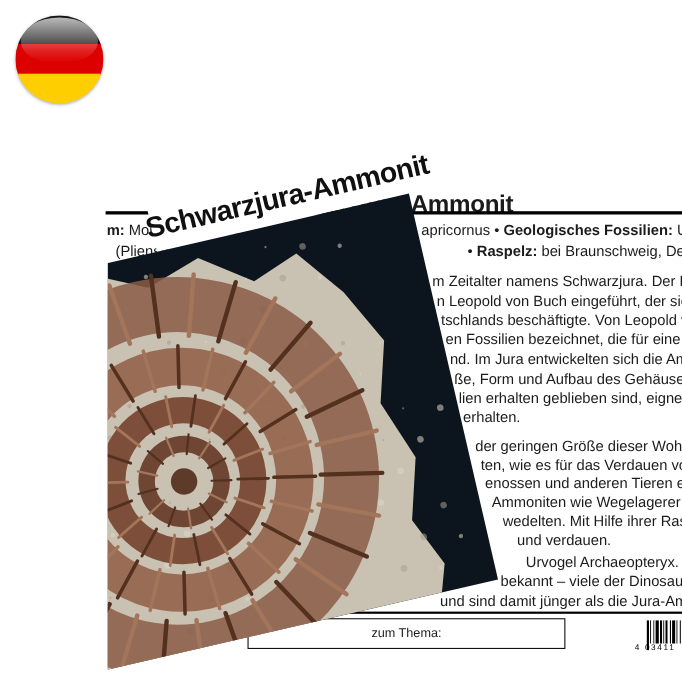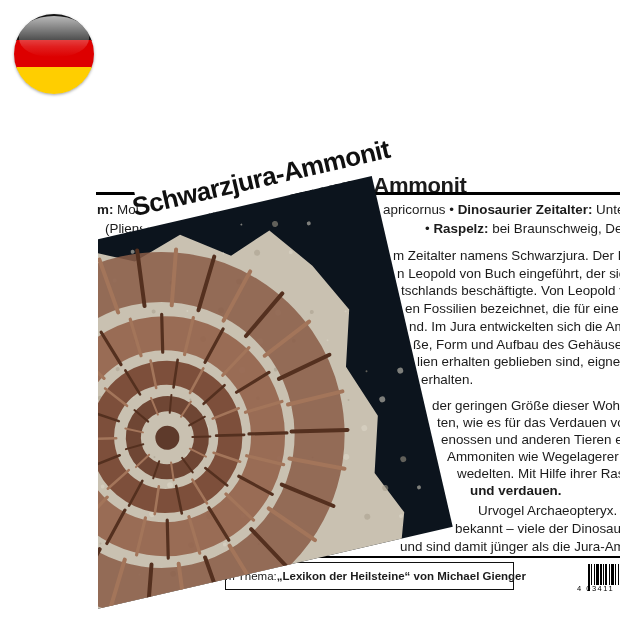--- a/index.html
+++ b/index.html
@@ -66,48 +66,47 @@
     <div class="band b2"></div>
     <div class="band b3"></div>
     <div class="gloss"></div>
   </div>
 
   <div class="abs under-title">Schwarzjura-Ammonit</div>
   <div class="abs rule"></div>
 
   <div id="meta-frags">
       <div class="abs meta" style="left: 97px; top: 202px;"><span class="b">m:</span><span> Mollusca (Weicht</span></div>
-      <div class="abs meta" style="left: 383px; top: 202px;"><span>apricornus • </span><span class="b">Dinosaurier Zeitalter:</span><span> Untere</span></div>
+      <div class="abs meta" style="left: 383px; top: 202px;"><span>apricornus • </span><span class="b">Geologisches Fossilien:</span><span> Untere</span></div>
       <div class="abs meta" style="left: 105px; top: 221px;"><span>(Pliensb</span></div>
       <div class="abs meta" style="left: 425px; top: 221px;"><span>• </span><span class="b">Raspelz:</span><span> bei Braunschweig, Deutschland</span></div>
     </div>
   <div id="body-frags">
       <div class="abs frag" style="left: 393px; top: 248px;">m Zeitalter namens Schwarzjura. Der Begriff</div>
       <div class="abs frag" style="left: 397px; top: 266px;">n Leopold von Buch eingeführt, der sich in </div>
       <div class="abs frag" style="left: 401px; top: 283px;">tschlands beschäftigte. Von Leopold von B</div>
       <div class="abs frag" style="left: 405px; top: 301px;">en Fossilien bezeichnet, die für eine bestim</div>
       <div class="abs frag" style="left: 409px; top: 319px;">nd. Im Jura entwickelten sich die Ammon</div>
       <div class="abs frag" style="left: 413px; top: 337px;">ße, Form und Aufbau des Gehäuses deut</div>
       <div class="abs frag" style="left: 417px; top: 354px;">lien erhalten geblieben sind, eignen sic</div>
       <div class="abs frag" style="left: 421px; top: 372px;">erhalten.</div>
       <div class="abs frag" style="left: 432px; top: 398px;">der geringen Größe dieser Wohnkam</div>
       <div class="abs frag" style="left: 437px; top: 415px;">ten, wie es für das Verdauen von pf</div>
       <div class="abs frag" style="left: 441px; top: 432px;">enossen und anderen Tieren ernähr</div>
       <div class="abs frag" style="left: 447px; top: 449px;">Ammoniten wie Wegelagerer auf</div>
       <div class="abs frag" style="left: 457px; top: 466px;">wedelten. Mit Hilfe ihrer Raspelz</div>
-      <div class="abs frag" style="left: 470px; top: 483px; font-weight: bold;">und verdauen.</div>
+      <div class="abs frag" style="left: 470px; top: 483px;">und verdauen.</div>
       <div class="abs frag" style="left: 478px; top: 503px;">Urvogel Archaeopteryx. Der eng</div>
       <div class="abs frag" style="left: 455px; top: 521px;">bekannt – viele der Dinosaurier, die</div>
       <div class="abs frag" style="left: 400px; top: 539px;">und sind damit jünger als die Jura-Ammoniten</div>
     </div>
 
   <div class="abs footer-rule"></div>
   <div class="abs footer-box" id="footer-box">
       <span>zum Thema: </span>
-      <span class="b">„Lexikon der Heilsteine“ von Michael Gienger</span>
     </div>
 
   <div class="abs barcode">
     <div class="bars" id="bc-bars">
         <div class="g" style="width: 2px; background: rgb(0, 0, 0);"></div>
         <div style="width: 1px; background: rgb(255, 255, 255);"></div>
         <div style="width: 1px; background: rgb(0, 0, 0);"></div>
         <div style="width: 2px; background: rgb(255, 255, 255);"></div>
         <div style="width: 1px; background: rgb(0, 0, 0);"></div>
         <div style="width: 1px; background: rgb(255, 255, 255);"></div>

